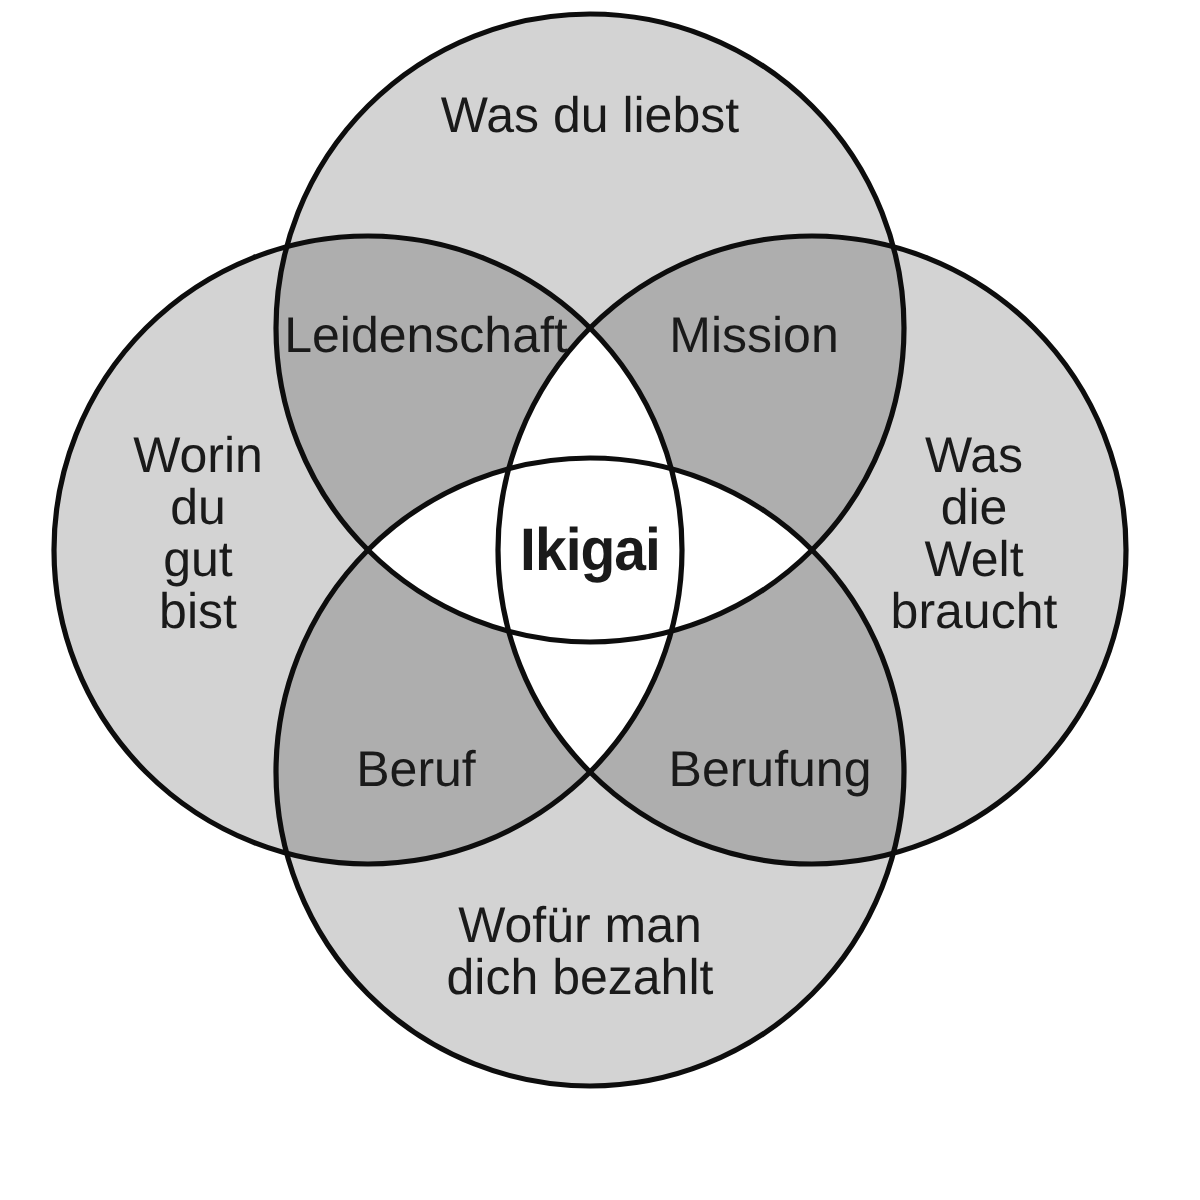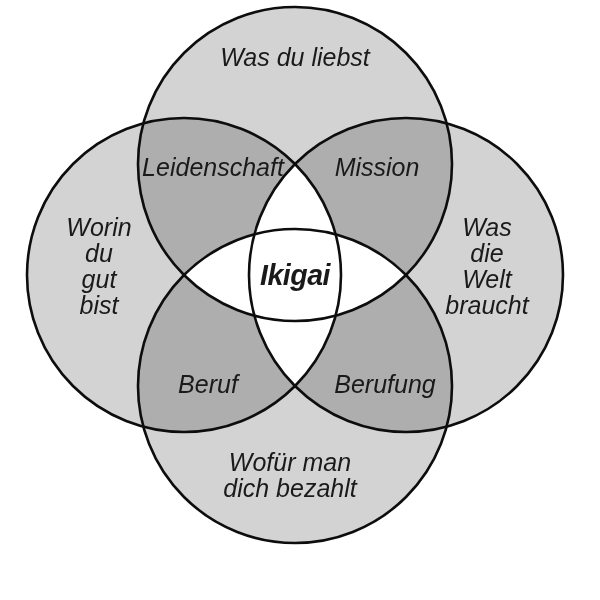--- a/index.html
+++ b/index.html
@@ -9,21 +9,20 @@
     width: 600px;
     height: 600px;
     overflow: hidden;
     font-family: "Liberation Sans", "DejaVu Sans", sans-serif;
   }
   .stage {
     position: relative;
     width: 600px;
     height: 500px;
     background: #ffffff;
-    font-style: italic;
   }
   svg { display: block; }
   .lbl {
     font-family: "Liberation Sans", "DejaVu Sans", sans-serif;
     font-size: 25px;
     font-weight: 400;
   }
   .center-lbl {
     font-family: "Liberation Sans", "DejaVu Sans", sans-serif;
     font-size: 30px;

